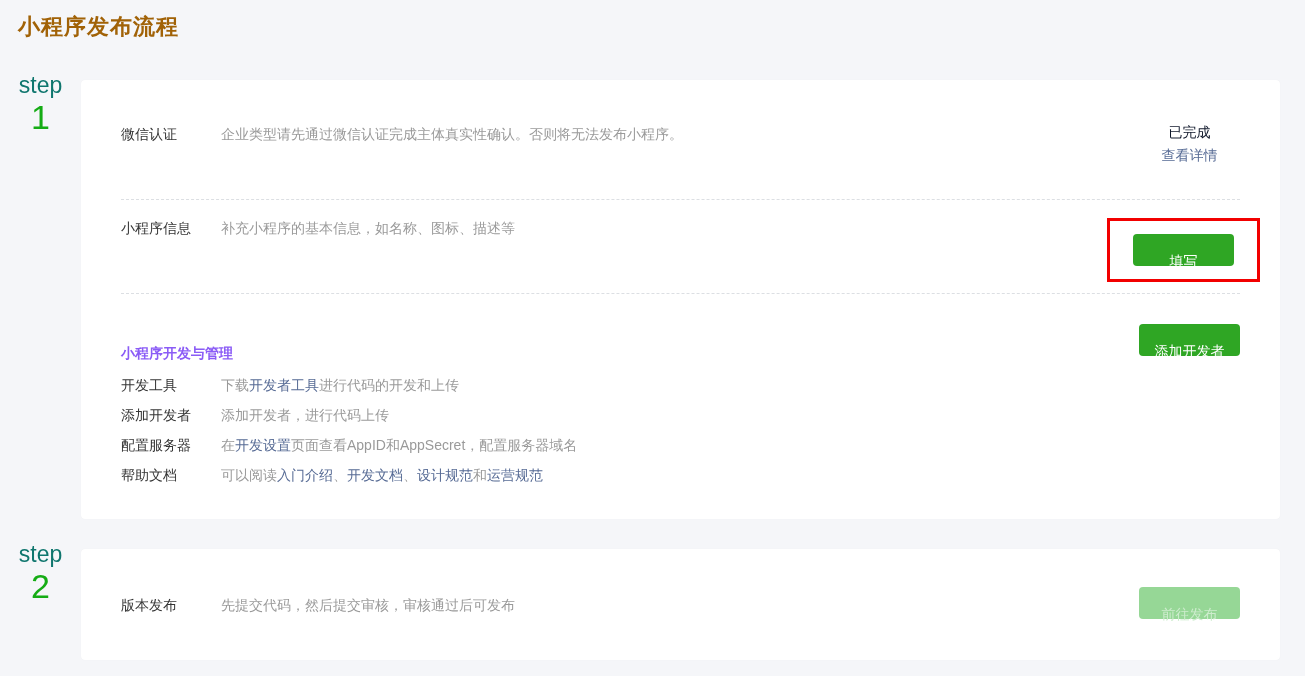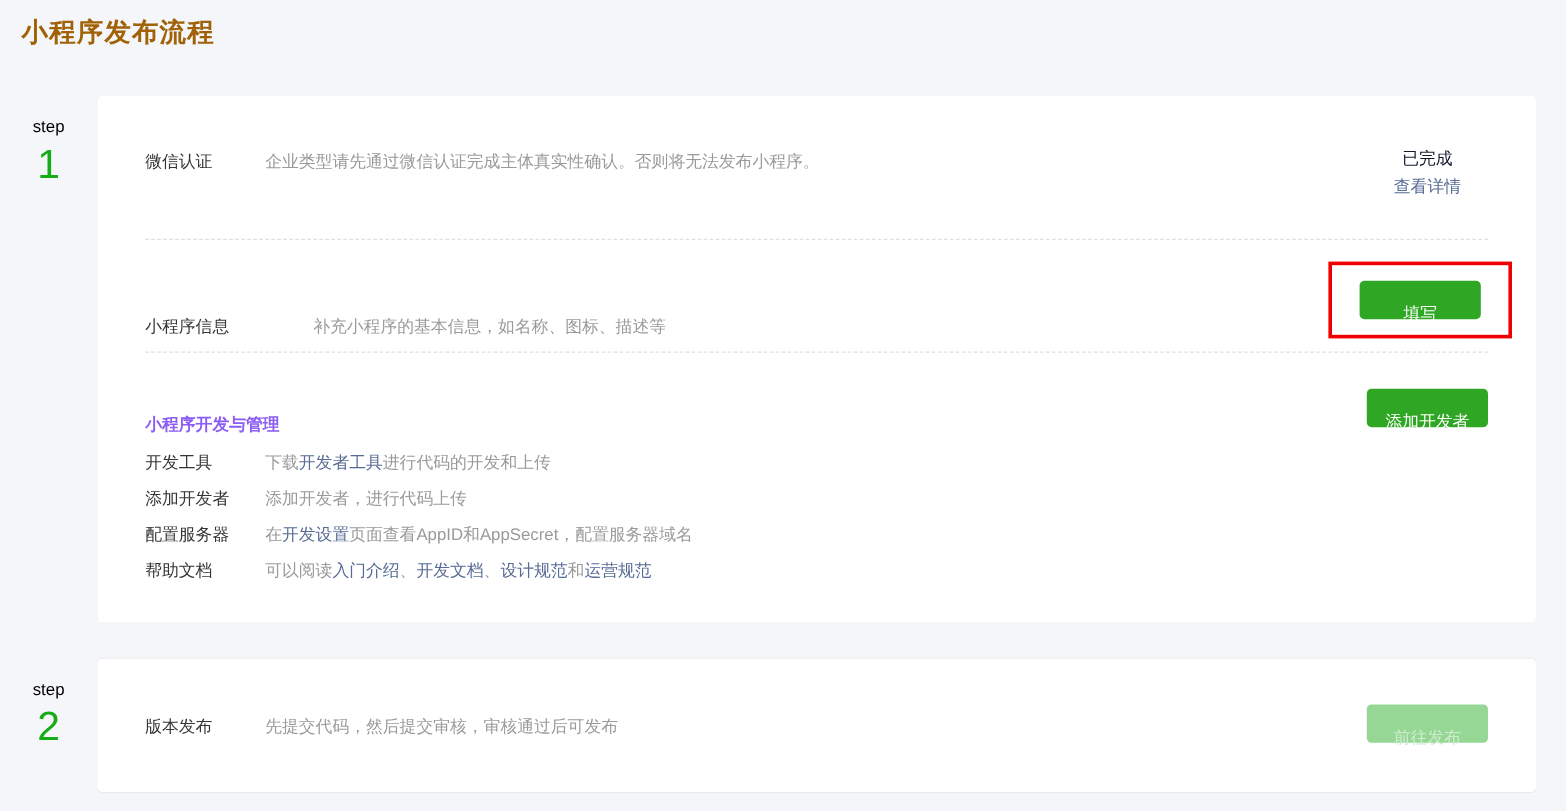--- a/index.html
+++ b/index.html
@@ -15,31 +15,31 @@
   }
   .page-title{
     font-size:22px; font-weight:600; color:#a16207;
     margin:12px 0 38px 18px; letter-spacing:1px;
   }
   .step-block{display:flex; align-items:flex-start;}
   .step-block + .step-block{margin-top:30px;}
   .step-col{
     width:81px; flex-shrink:0; text-align:center; margin-top:-6px;
   }
-  .step-word{font-size:14px; color:#000000; line-height:22px;margin-top:20px;}
+  .step-word{font-size:23px; color:#0f766e; line-height:22px;}
   .step-num{font-size:34px; color:var(--step-green); line-height:38px; margin-top:2px;}
   .card{
     flex:1; margin-right:25px; background:#fff; border-radius:4px;
     box-shadow:0 0 1px rgba(0,0,0,.06);
   }
   .card1{min-height:432px; padding-bottom:29px;}
   .card2{height:111px; display:flex; align-items:center;}
   .row{display:flex; padding:0 40px;}
   .row1{padding-top:44px;}
-  .row2{align-items:flex-end; padding-top:18px; padding-bottom:11px;gap:40px;}
+  .row2{align-items:flex-start; padding-top:18px; padding-bottom:11px;}
   .sep{border-top:1px dashed #dcdfe3; margin:0 40px;}
   .sep1{margin-top:34px;}
   .col-label{width:100px; flex-shrink:0; font-weight:400; color:#353535; line-height:20px;}
   .col-desc{flex:1; color:#9a9a9a; line-height:20px;}
   .col-right{margin-left:auto; width:101px; flex-shrink:0; text-align:center;}
   .status-text{line-height:16px; color:#0f172a;}
   .detail-link{display:inline-block; margin-top:7px; color:var(--link-blue); text-decoration:none; cursor:pointer;}
   a.inline-link{color:var(--link-blue); text-decoration:none; cursor:pointer;}
   .btn{
     display:inline-block; width:101px; height:32px; line-height:31px;

